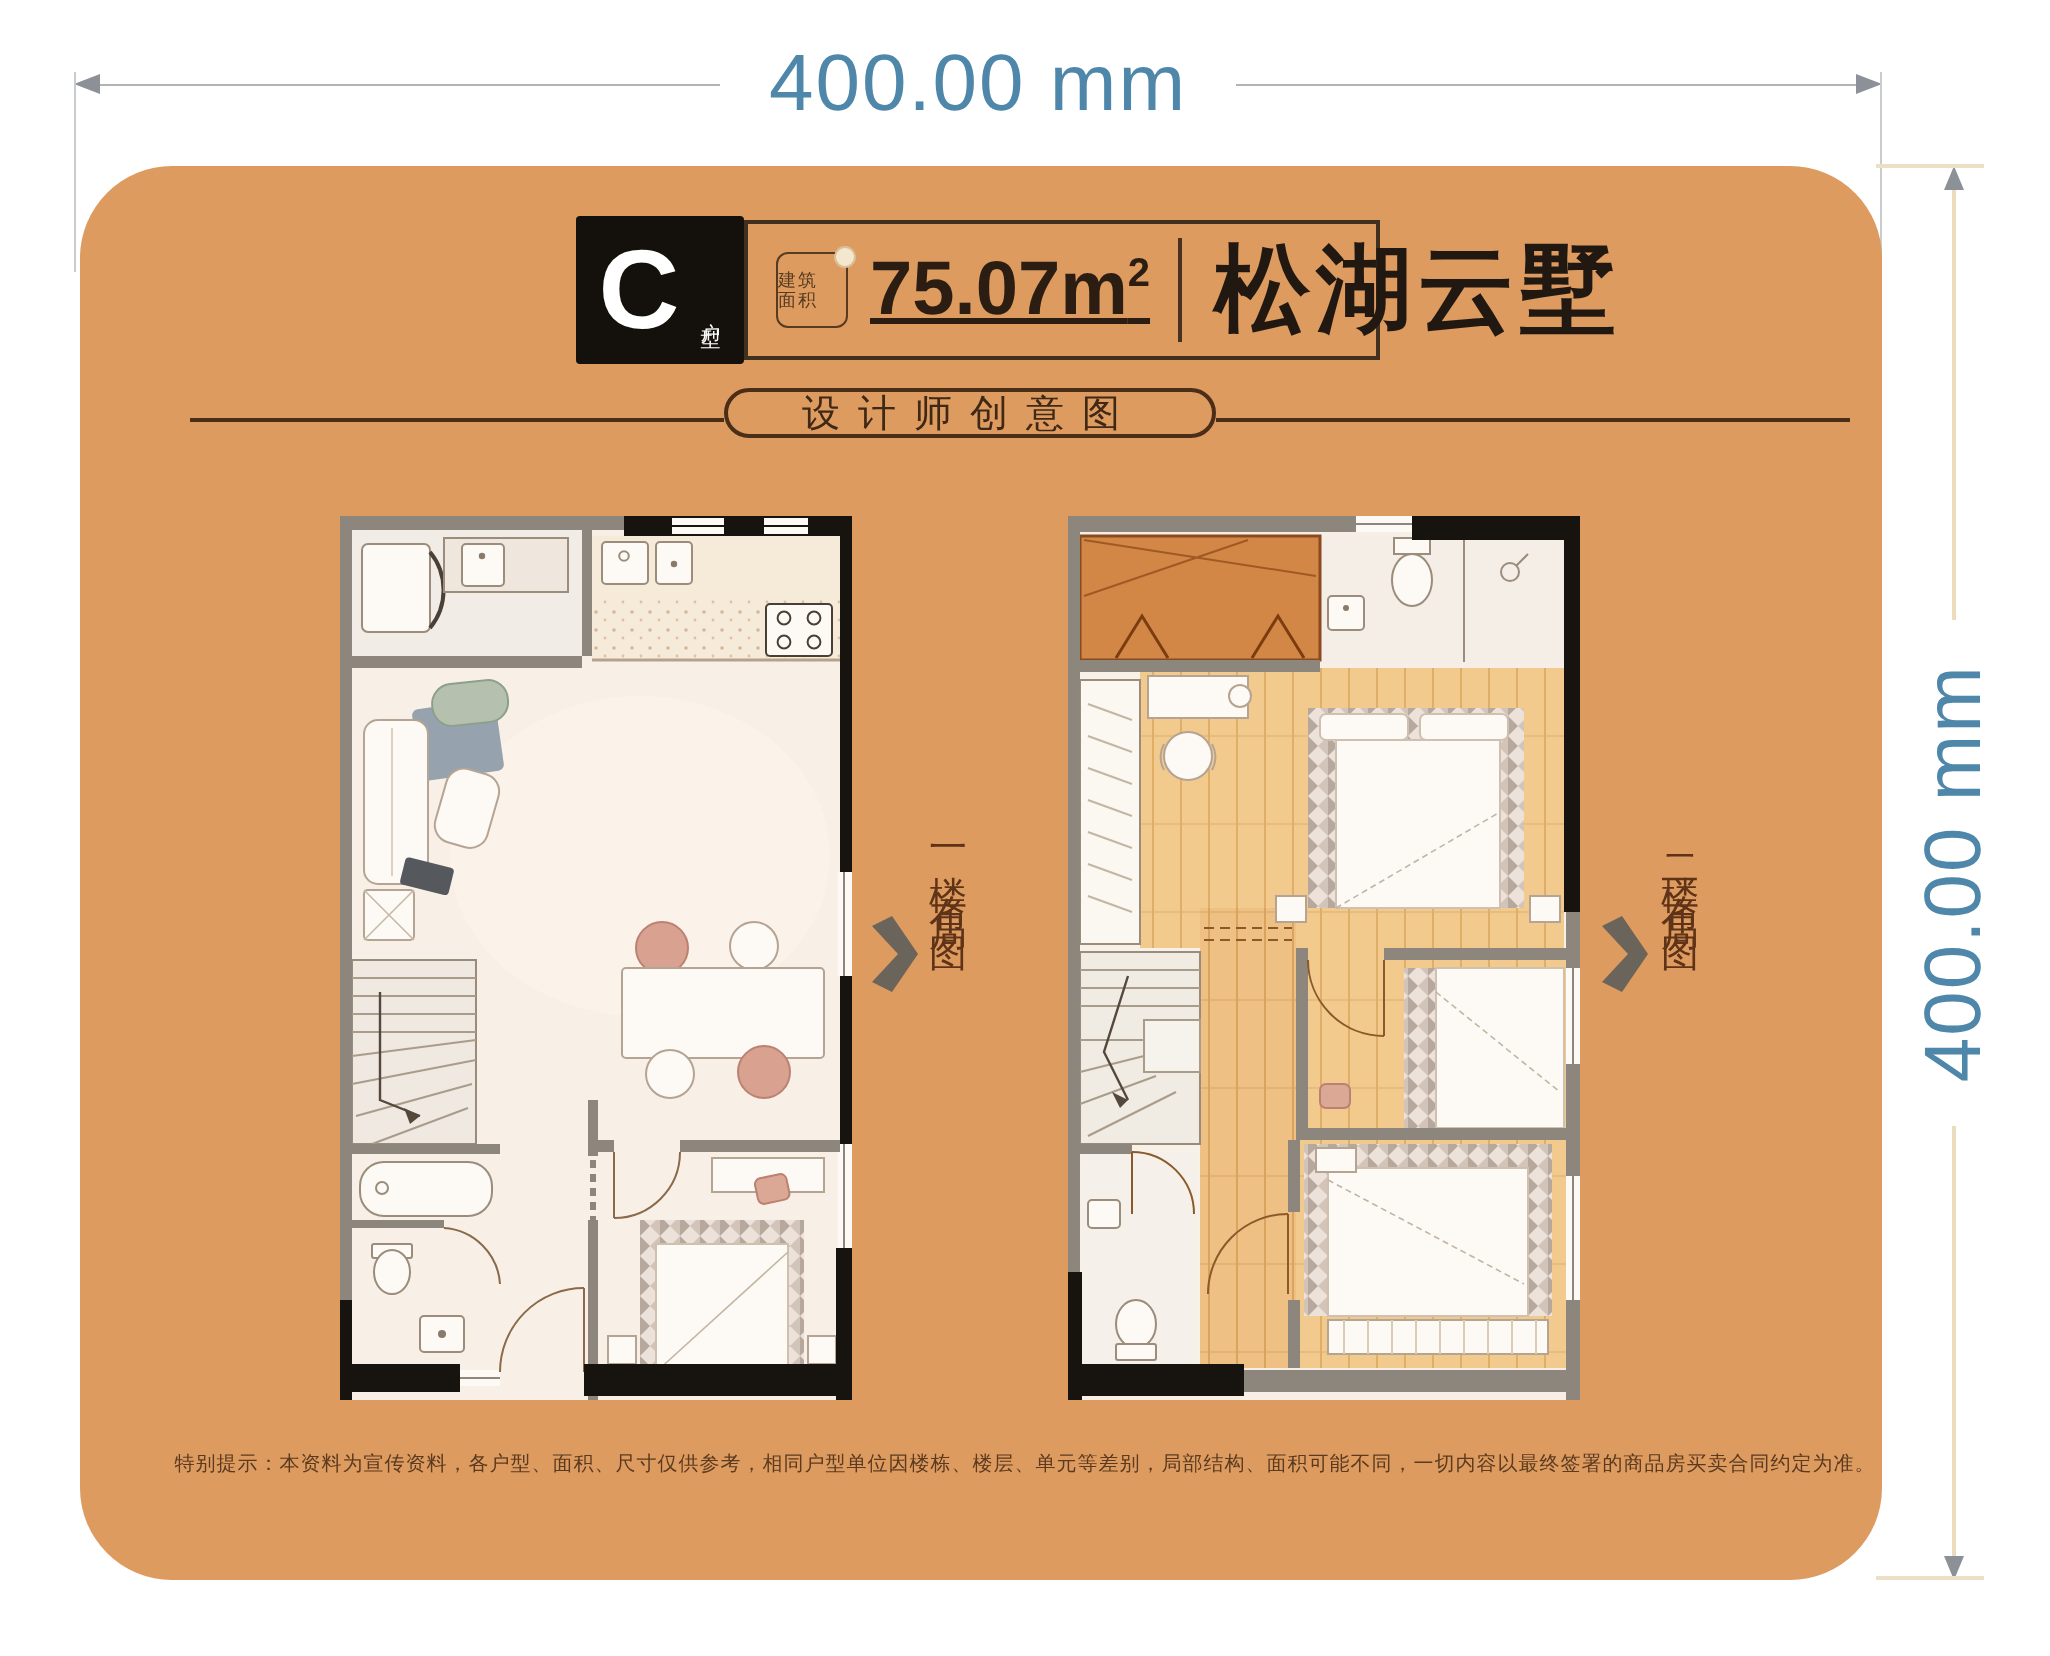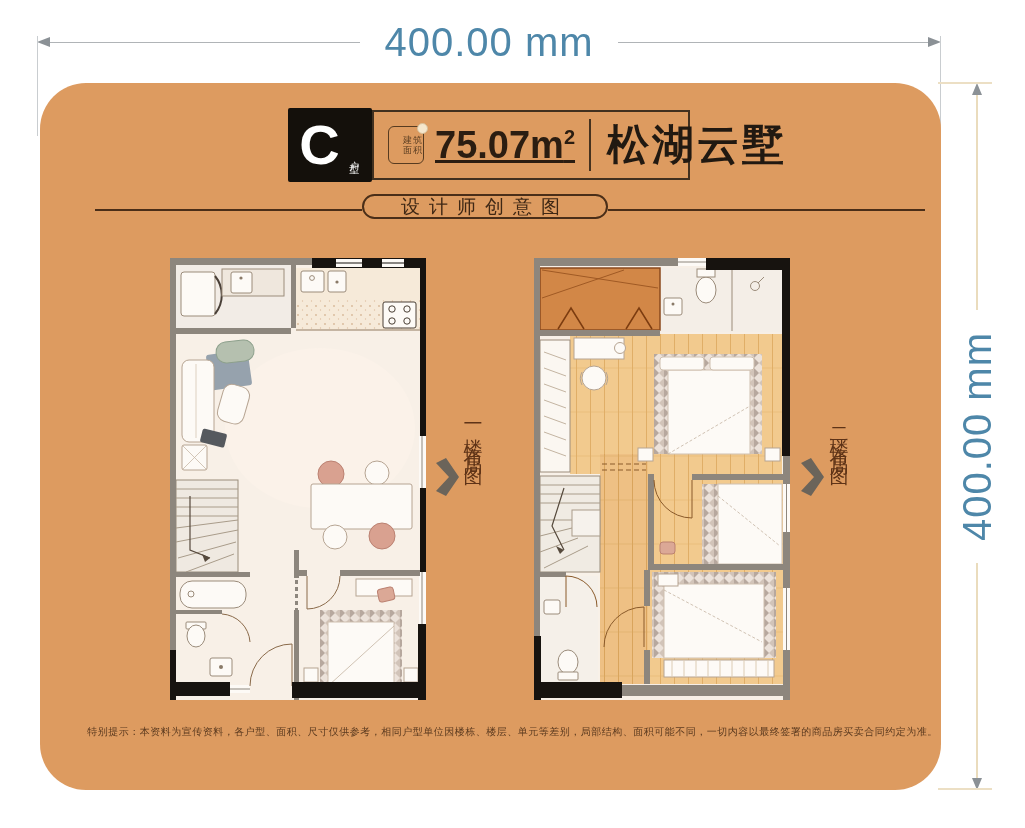--- a/index.html
+++ b/index.html
@@ -24,28 +24,28 @@
   
   .card{position:absolute;left:40px;top:83px;width:901px;height:707px;background:#dd9b60;border-radius:46px;}
   
   .hdr-black{position:absolute;left:248px;top:25px;width:84px;height:74px;background:#14100b;border-radius:2px;
     display:flex;align-items:center;justify-content:center;}
   .hdr-letter{color:#ffffff;font-size:56px;font-weight:bold;line-height:1;}
   .hdr-suffix{color:#ffffff;font-size:10px;writing-mode:vertical-rl;letter-spacing:3px;margin-left:7px;margin-top:22px;}
   .hdr-box{position:absolute;left:332px;top:27px;width:318px;height:70px;border:2px solid #41301f;box-sizing:border-box;
     display:flex;align-items:center;padding-left:14px;}
   .area-badge{position:relative;width:34px;height:36px;border:1.5px solid #573b20;border-radius:6px;
-    display:flex;flex-direction:column;align-items:flex-end;justify-content:center;color:#573b20;
+    display:flex;flex-direction:column;align-items:flex-start;justify-content:center;color:#573b20;
     font-size:9px;line-height:1.15;letter-spacing:1px;flex:none;}
   .area-badge::after{content:"";position:absolute;top:-4px;right:-5px;width:9px;height:9px;border-radius:50%;
     background:#f5e7cd;border:1px solid #d9c09a;}
   .area-text{font-size:38px;font-weight:bold;color:#2b1d11;margin-left:11px;white-space:nowrap;text-decoration:underline;}
   .area-sup{font-size:20px;vertical-align:14px;font-weight:bold;}
   .hdr-divider{width:2px;height:52px;background:#46321f;margin:0 16px 0 14px;flex:none;}
-  .project-name{font-family:Liberation Serif, serif;font-weight:bold;font-size:42px;color:#211911;
+  .project-name{font-family:Liberation Serif, serif;font-weight:bold;font-size:48px;color:#211911;
     letter-spacing:3px;white-space:nowrap;}
   
   .banner-line{position:absolute;height:2px;background:#4a2e18;top:126px;}
   .banner-pill{position:absolute;left:322px;top:111px;width:246px;height:25px;border:2px solid #4a2e18;
     border-radius:17px;box-sizing:border-box;display:flex;align-items:center;justify-content:center;
     font-size:19px;color:#3f2815;letter-spacing:9px;}
   
   .plan{position:absolute;width:256px;height:442px;top:175px;}
   .plan svg{display:block;}
   .flow-arrow{position:absolute;top:372px;}

